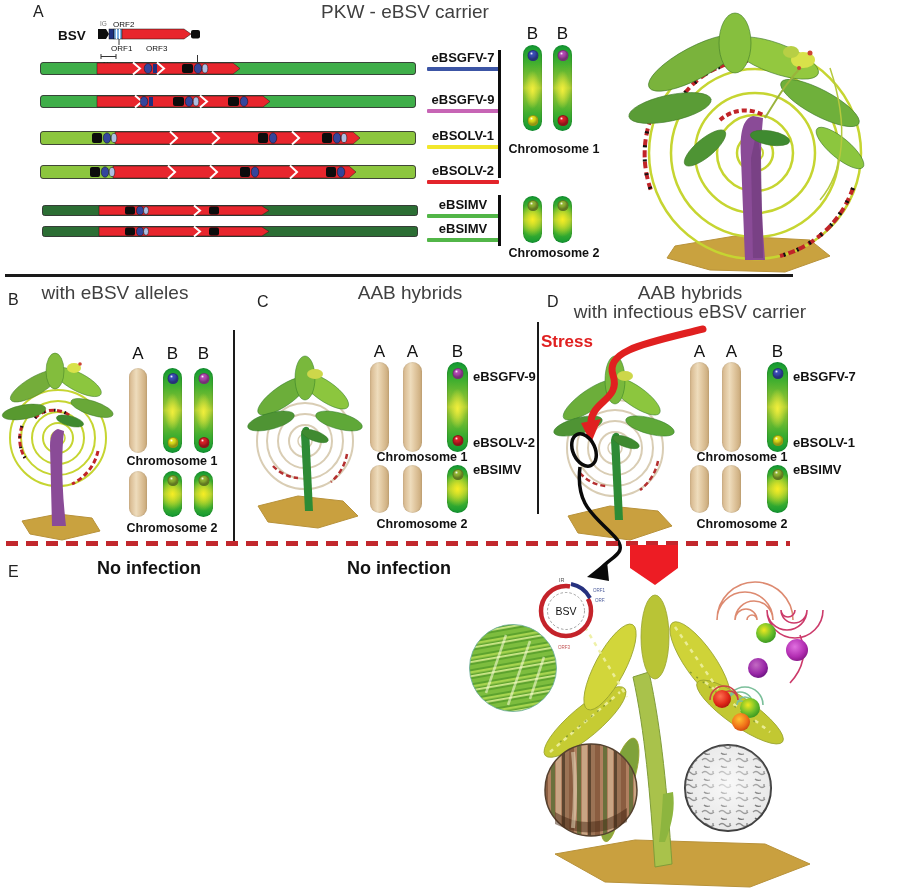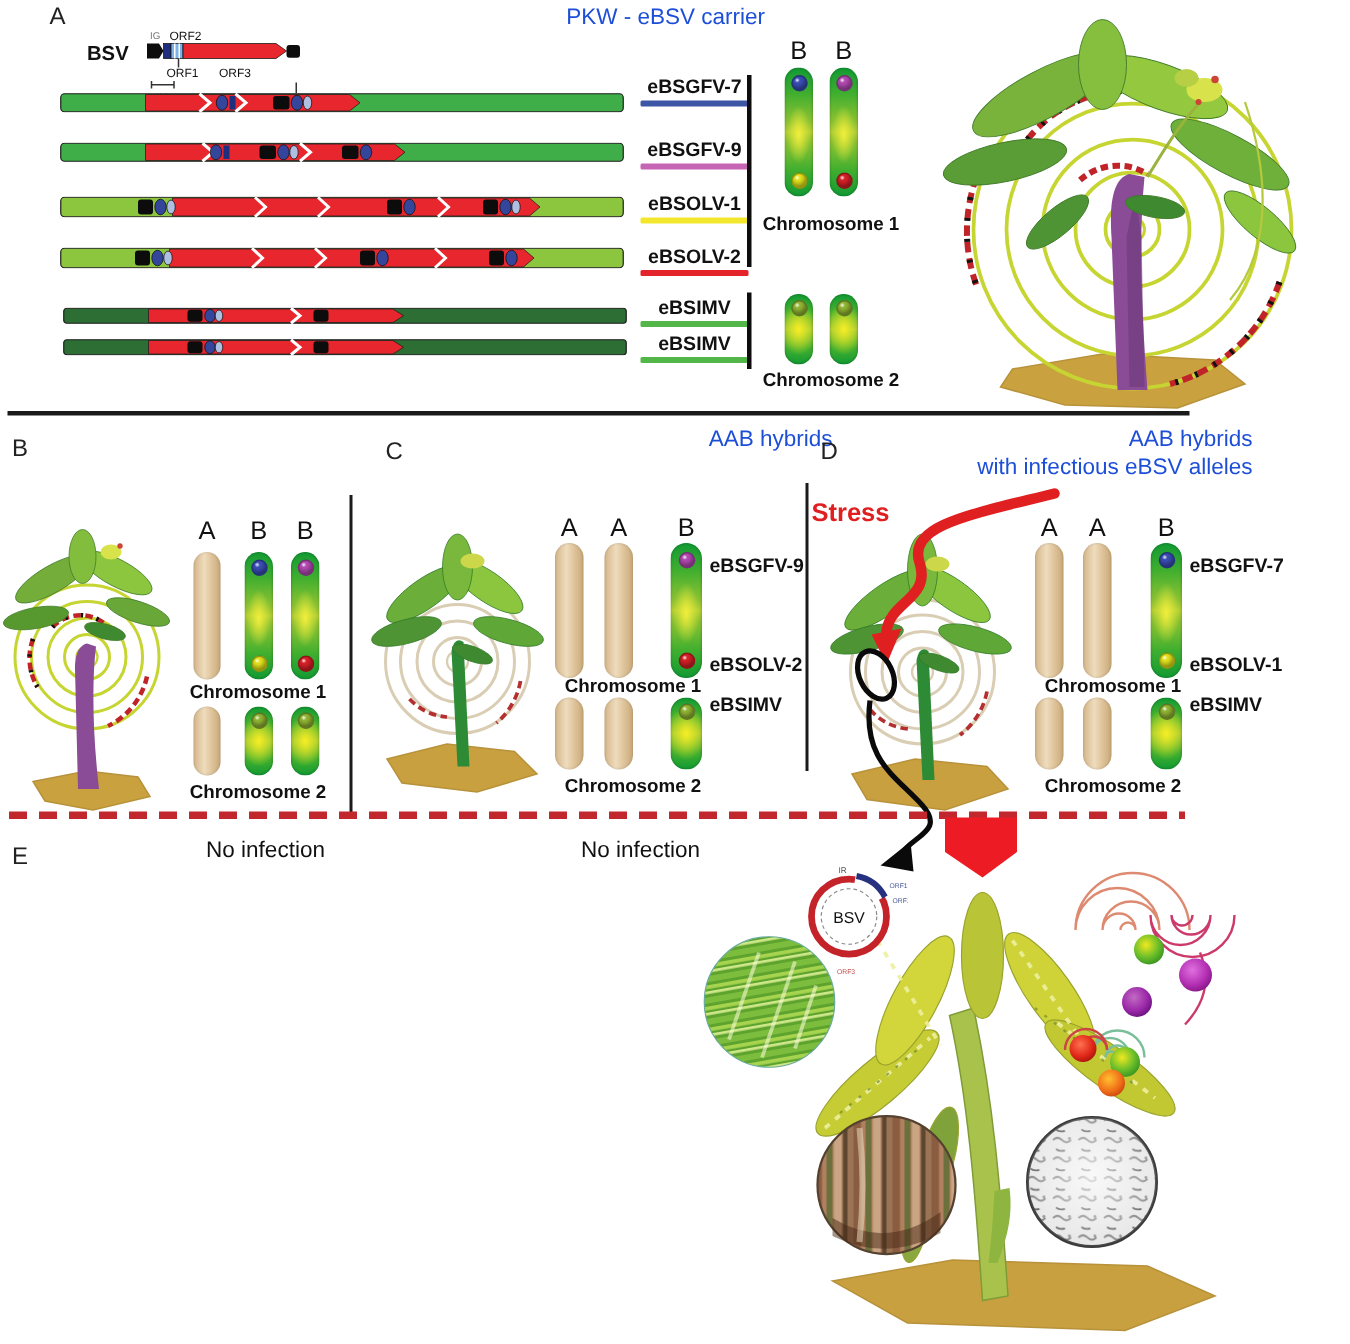--- a/index.html
+++ b/index.html
@@ -2,21 +2,21 @@
 <html><head>
 <meta charset="utf-8">
 <style>
   html,body{margin:0;padding:0;background:#fff;}
   #fig{position:relative;width:900px;height:896px;background:#fff;overflow:hidden;
        font-family:"Liberation Sans","DejaVu Sans",sans-serif;color:#111;}
   .abs{position:absolute;}
   .ctr{text-align:center;}
   .b{font-weight:bold;}
   .panel-letter{font-size:16px;color:#222;}
-  .title{font-size:15px;line-height:19px;color:#1d4ed8;text-align:right;}
+  .title{font-size:19px;line-height:19px;color:#404040;}
   .allele-label{width:72px;text-align:center;font-size:13px;font-weight:bold;}
   .allele-label .ul{height:3.5px;margin-top:2px;border-radius:1px;}
   .genome-letter{font-size:17px;color:#111;text-align:center;}
   .chrom-label{font-size:12.5px;font-weight:bold;text-align:center;width:120px;}
   .cap-b{border-radius:11px;
     background:
       radial-gradient(55% 30% at 50% 52%, rgba(244,240,60,.95), rgba(244,240,60,0) 75%),
       linear-gradient(180deg,#119a33 0%,#3fae2f 20%,#8cc232 42%,#b3d034 50%,#8cc232 58%,#3fae2f 80%,#119a33 100%);
     box-shadow:inset 0 0 2px rgba(0,0,0,.35);}
   .cap-b2{border-radius:11px;
@@ -27,21 +27,21 @@
   .cap-a{border-radius:10px;
     background:linear-gradient(90deg,#d5b58a 0%,#eedcbc 40%,#e2c9a2 62%,#c9a878 100%);
     box-shadow:inset 0 0 2px rgba(0,0,0,.18);}
   .ball{position:absolute;left:50%;transform:translateX(-50%);width:11px;height:11px;border-radius:50%;
     box-shadow:inset -1px -2px 3px rgba(0,0,0,.4);border:1px solid rgba(0,0,0,.35);box-sizing:border-box;}
   .ball::after{content:"";position:absolute;left:15%;top:8%;width:45%;height:40%;border-radius:50%;
     background:radial-gradient(circle,rgba(255,255,255,.9),rgba(255,255,255,0) 70%);}
   .dash-line{height:5px;background:repeating-linear-gradient(90deg,#c2272d 0,#c2272d 12px,transparent 12px,transparent 20px);}
   .vline{width:2px;background:#1a1a1a;}
   .hline{height:2.5px;background:#1a1a1a;}
-  .status{font-size:15px;font-weight:normal;width:160px;text-align:center;}
+  .status{font-size:18px;font-weight:bold;width:160px;}
   .stress{font-size:17px;font-weight:bold;}
   .abar{position:absolute;}
 </style>
 </head>
 <body>
 
 <div id="fig">
 
   <div class="abs panel-letter" style="left:33px;top:3px;">A</div>
   <div class="abs title b ctr" style="left:300px;top:2px;width:210px;font-weight:normal;">PKW -  eBSV carrier</div>
@@ -227,20 +227,21 @@
       <circle cx="195" cy="45" r="2.5" fill="#c43"></circle>
       <circle cx="184" cy="60" r="2" fill="#c43"></circle>
     </g>
     <path d="M215,60 C235,120 228,165 205,192" stroke="#b5c93e" stroke-width="1.5" fill="none"></path>
   </svg>
 
   <div class="abs hline" style="left:5px;top:274px;width:788px;"></div>
 
   <div class="abs panel-letter" style="left:8px;top:291px;">B</div>
   <div class="abs title ctr" style="left:15px;top:283px;width:200px;">
+    <div>with eBSV alleles</div>
   </div>
 
   <svg class="abs" style="left:0px;top:326px;" width="122" height="222" viewBox="0 0 122 222">
     <polygon points="22,195 58,188 92,192 100,205 62,214 30,208" fill="#c9a23f" stroke="#b8923a"></polygon>
     <g fill="none" stroke="#c6d531" stroke-width="2">
       <circle cx="58" cy="112" r="15"></circle>
         <circle cx="58" cy="112" r="26"></circle>
       <circle cx="58" cy="112" r="37"></circle>
         <circle cx="58" cy="112" r="48"></circle>
       <circle cx="58" cy="112" r="7" stroke-width="1.5"></circle>
@@ -339,21 +340,21 @@
   </div>
   <div class="abs b" style="left:473px;top:462px;font-size:13px;">eBSIMV</div>
   <div class="abs chrom-label" style="left:362px;top:517px;">Chromosome 2</div>
   <div class="abs status" style="left:347px;top:558px;">No infection</div>
 
   <div class="abs vline" style="left:537px;top:322px;height:192px;"></div>
 
   <div class="abs panel-letter" style="left:547px;top:293px;">D</div>
   <div class="abs title ctr" style="left:545px;top:283px;width:290px;">
     <div>AAB hybrids</div>
-    <div>with infectious eBSV alleles</div>
+    <div>with infectious eBSV carrier</div>
   </div>
 
   <svg class="abs" style="left:540px;top:328px;" width="142" height="220" viewBox="0 0 142 220">
     <polygon points="28,188 70,178 118,183 132,198 90,212 38,205" fill="#c9a03f" stroke="#b8923a"></polygon>
     <g fill="none" stroke="#d9cdb4" stroke-width="2">
       <circle cx="75" cy="120" r="16"></circle>
         <circle cx="75" cy="120" r="27"></circle>
       <circle cx="75" cy="120" r="38"></circle>
         <circle cx="75" cy="120" r="48"></circle>
       <circle cx="75" cy="120" r="7" stroke-width="1.5"></circle>

